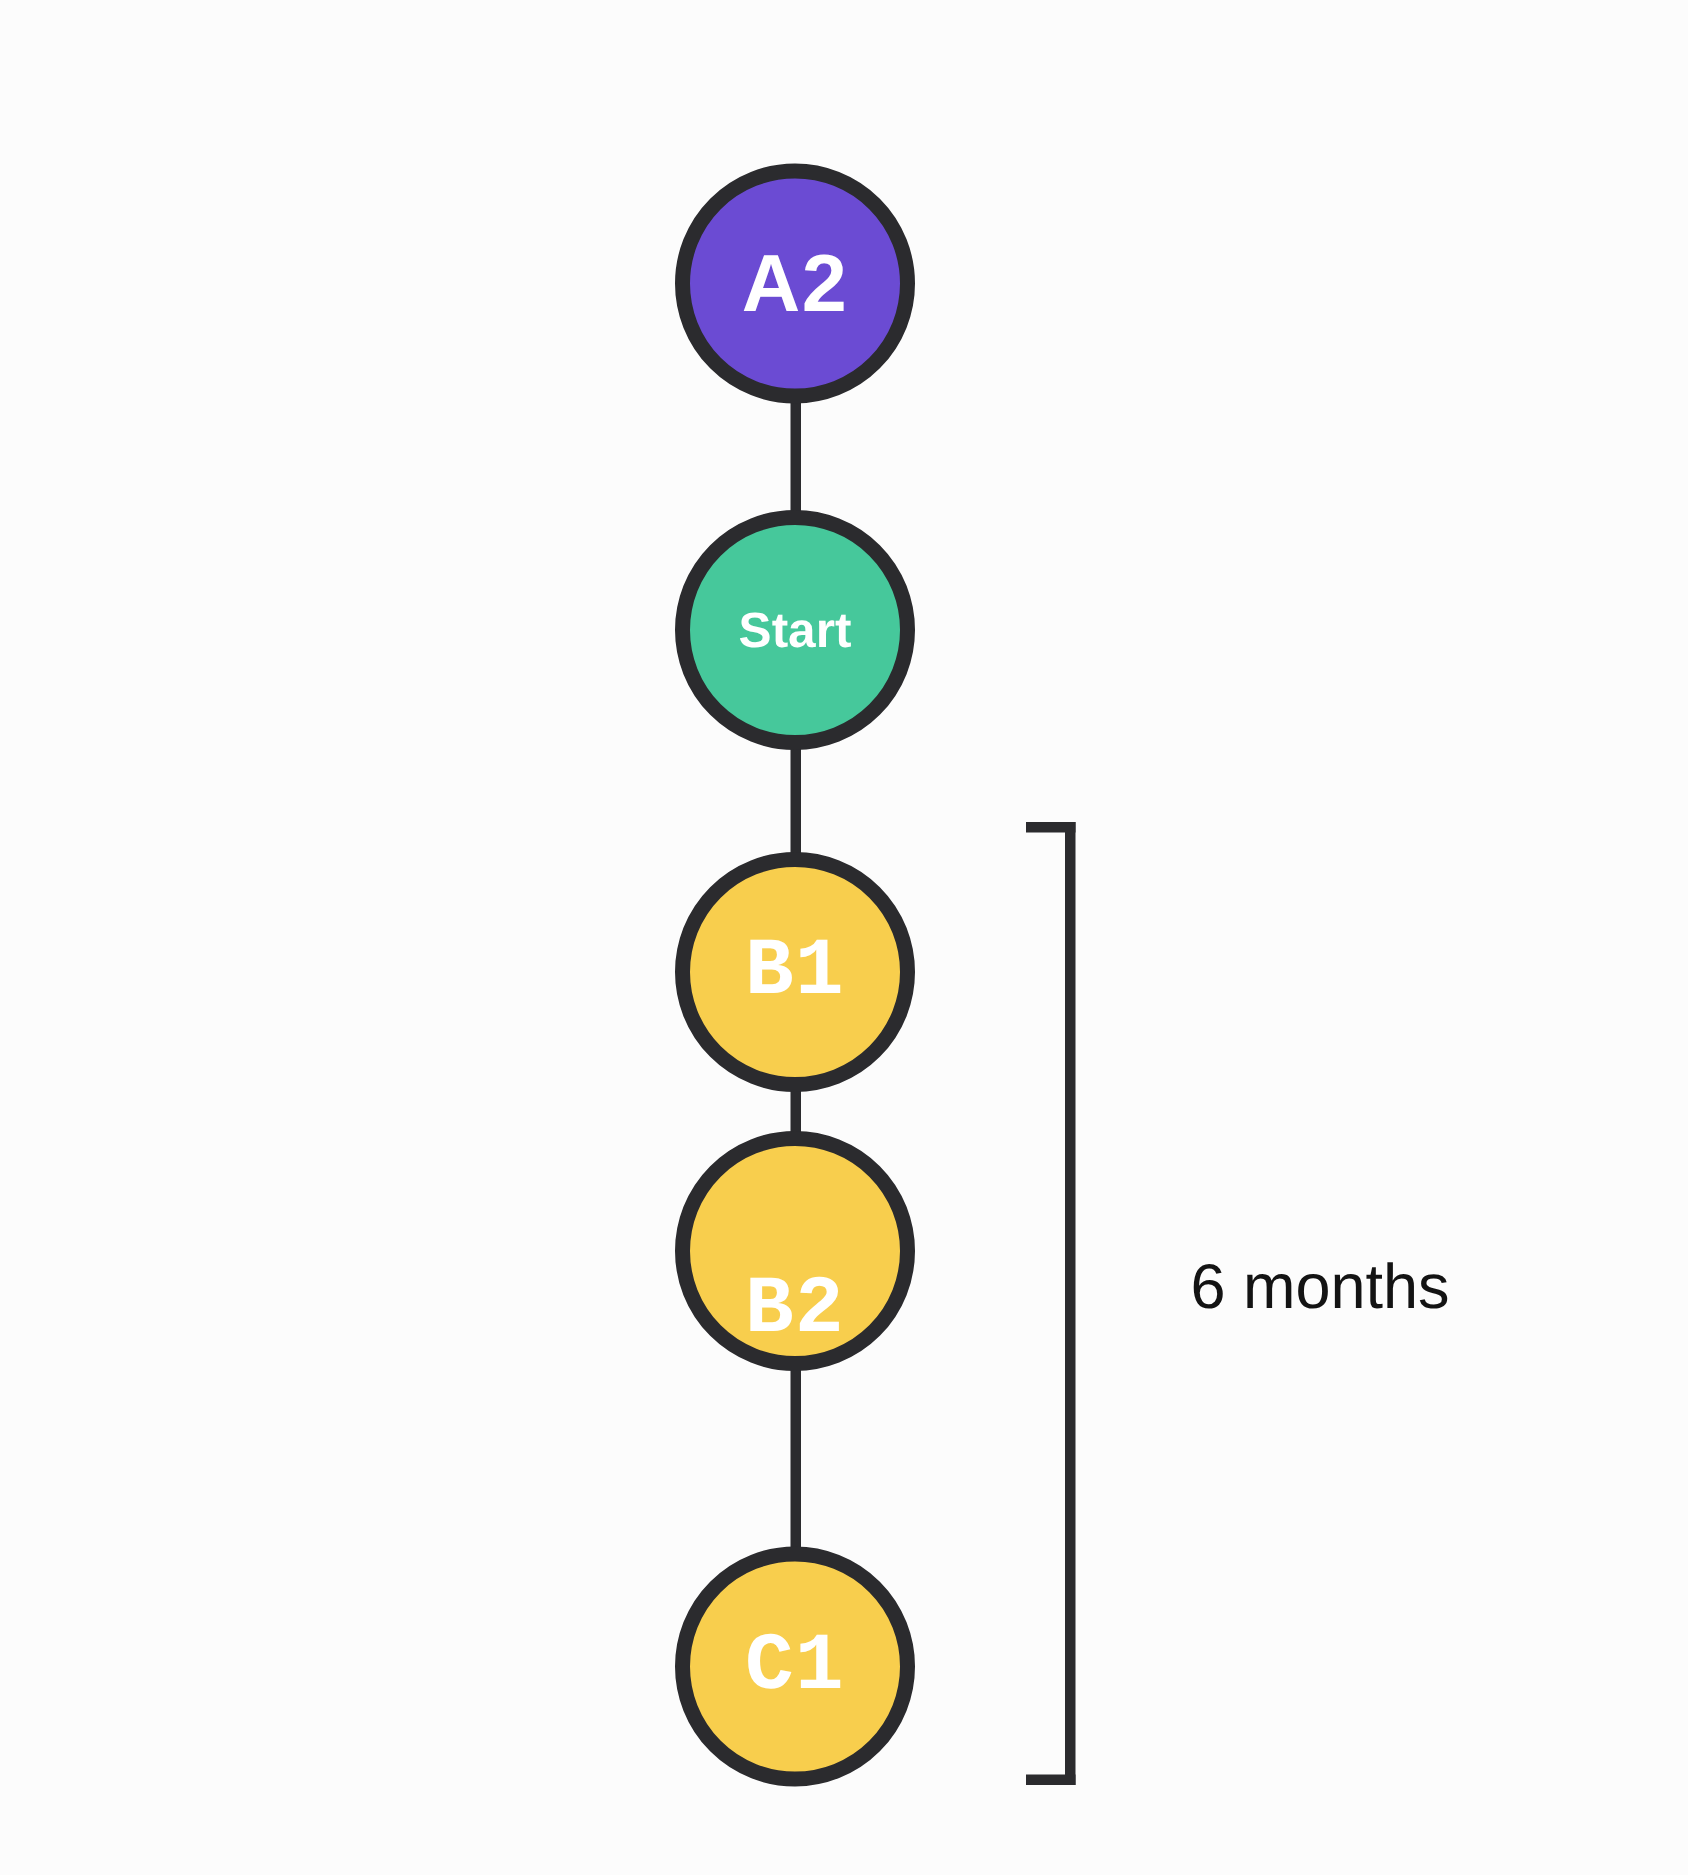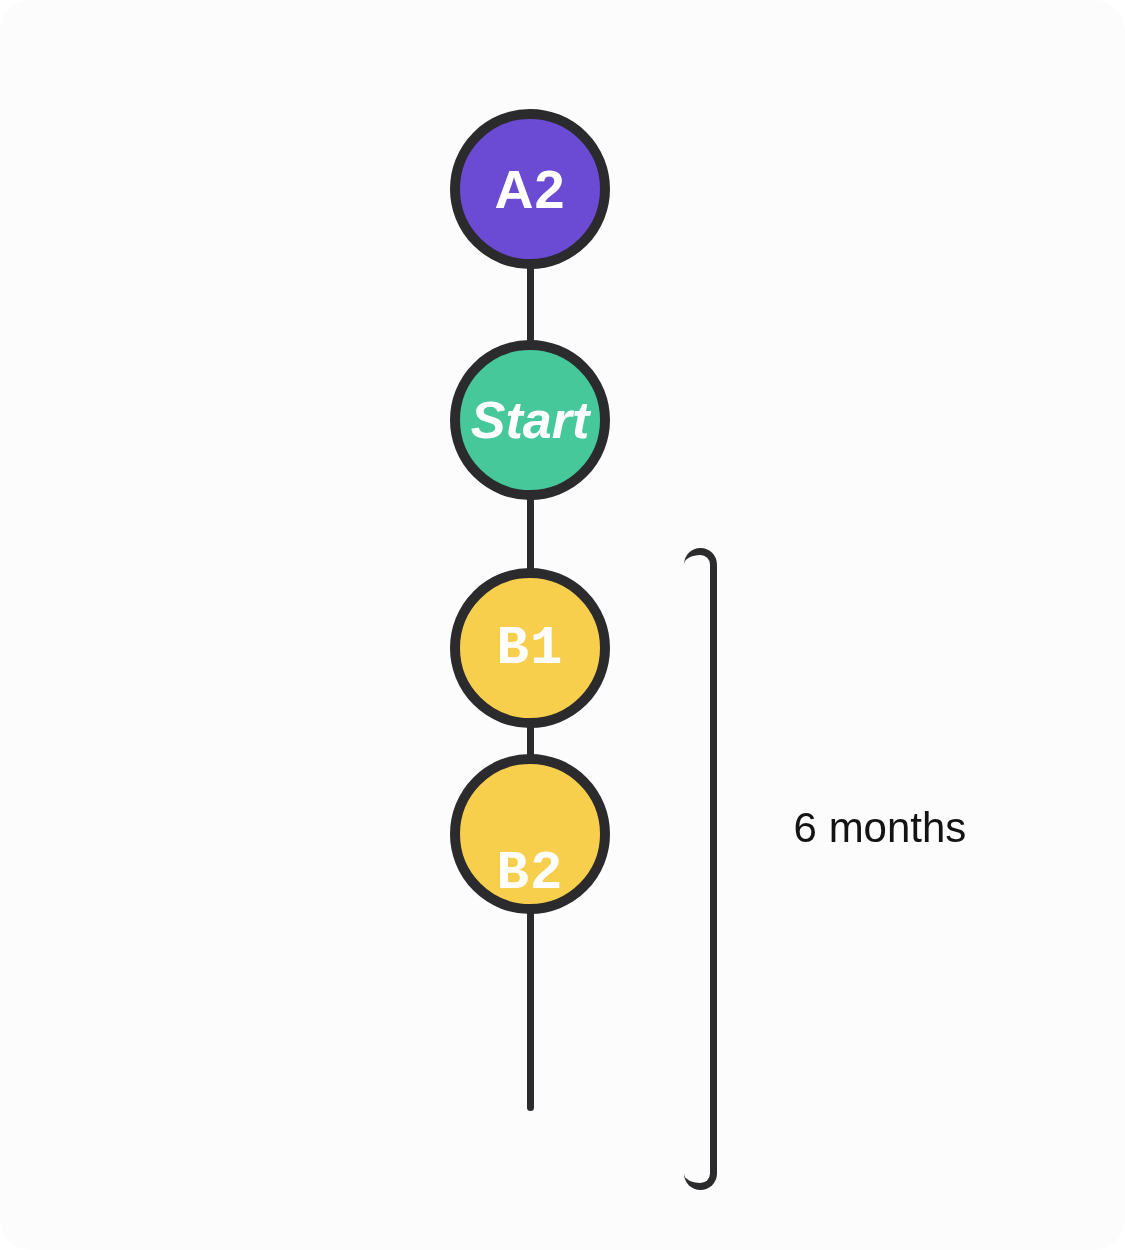--- a/index.html
+++ b/index.html
@@ -4,21 +4,21 @@
 <style>
   :root {
     --background: #FCFCFC;
     --node-purple: #6B4BD3;
     --node-green: #46C89B;
     --node-yellow: #F8CE4D;
     --stroke: #2B2B2E;
     --node-text: #FFFFFF;
     --annotation-text: #131313;
   }
-  * { margin: 0; padding: 0; box-sizing: border-box; border-radius: 30px; }
+  * { margin: 0; padding: 0; box-sizing: border-box; }
   html, body {
     width: 1125px;
     height: 1250px;
     font-family: "Liberation Sans", "DejaVu Sans", sans-serif;
   }
   .canvas {
     position: relative;
     width: 1125px;
     height: 1250px;
     background: var(--background);
@@ -46,21 +46,21 @@
     align-items: center;
     justify-content: center;
     z-index: 2;
   }
   .node .node-label {
     color: var(--node-text);
     font-weight: bold;
     font-size: 54px;
     letter-spacing: 1px;
   }
-  .node--start .node-label { font-size: 52px; letter-spacing: 0; font-style: italic; }
+  .node--start .node-label { font-size: 33px; letter-spacing: 0; }
   .node[data-color="purple"] { background: var(--node-purple); }
   .node[data-color="green"]  { background: var(--node-green); }
   .node[data-color="yellow"] { background: var(--node-yellow); font-family: Liberation Mono, monospace; }
   .node--a2    { top: 109px; }
   .node--start { top: 340px; }
   .node--b1    { top: 568px; }
   .node--b2    { top: 754px; align-items: flex-end; }
   .node--c1    { top: 1031px; }
   
   .bracket {
@@ -71,21 +71,21 @@
     height: 642px;
     border-top: 7px solid var(--stroke);
     border-right: 7px solid var(--stroke);
     border-bottom: 7px solid var(--stroke);
     z-index: 1;
   }
   
   .annotation {
     position: absolute;
     left: 730px;
-    top: 797px;
+    top: 827px;
     width: 300px;
     text-align: center;
     color: var(--annotation-text);
     font-size: 42px;
     line-height: 62px;
     z-index: 2;
   }
 </style>
 </head>
 <body>
@@ -103,20 +103,23 @@
   </div>
 
   <div class="node node--b1" data-color="yellow">
     <span class="node-label">B1</span>
   </div>
 
   <div class="node node--b2" data-color="yellow">
     <span class="node-label">B2</span>
   </div>
 
+  <div class="node node--c1" data-color="yellow">
+    <span class="node-label">C1</span>
+  </div>
 
   <div class="bracket"></div>
 
   <div class="annotation">
     <div>6 months</div>
   </div>
 
 </div>
 
 </body></html>

